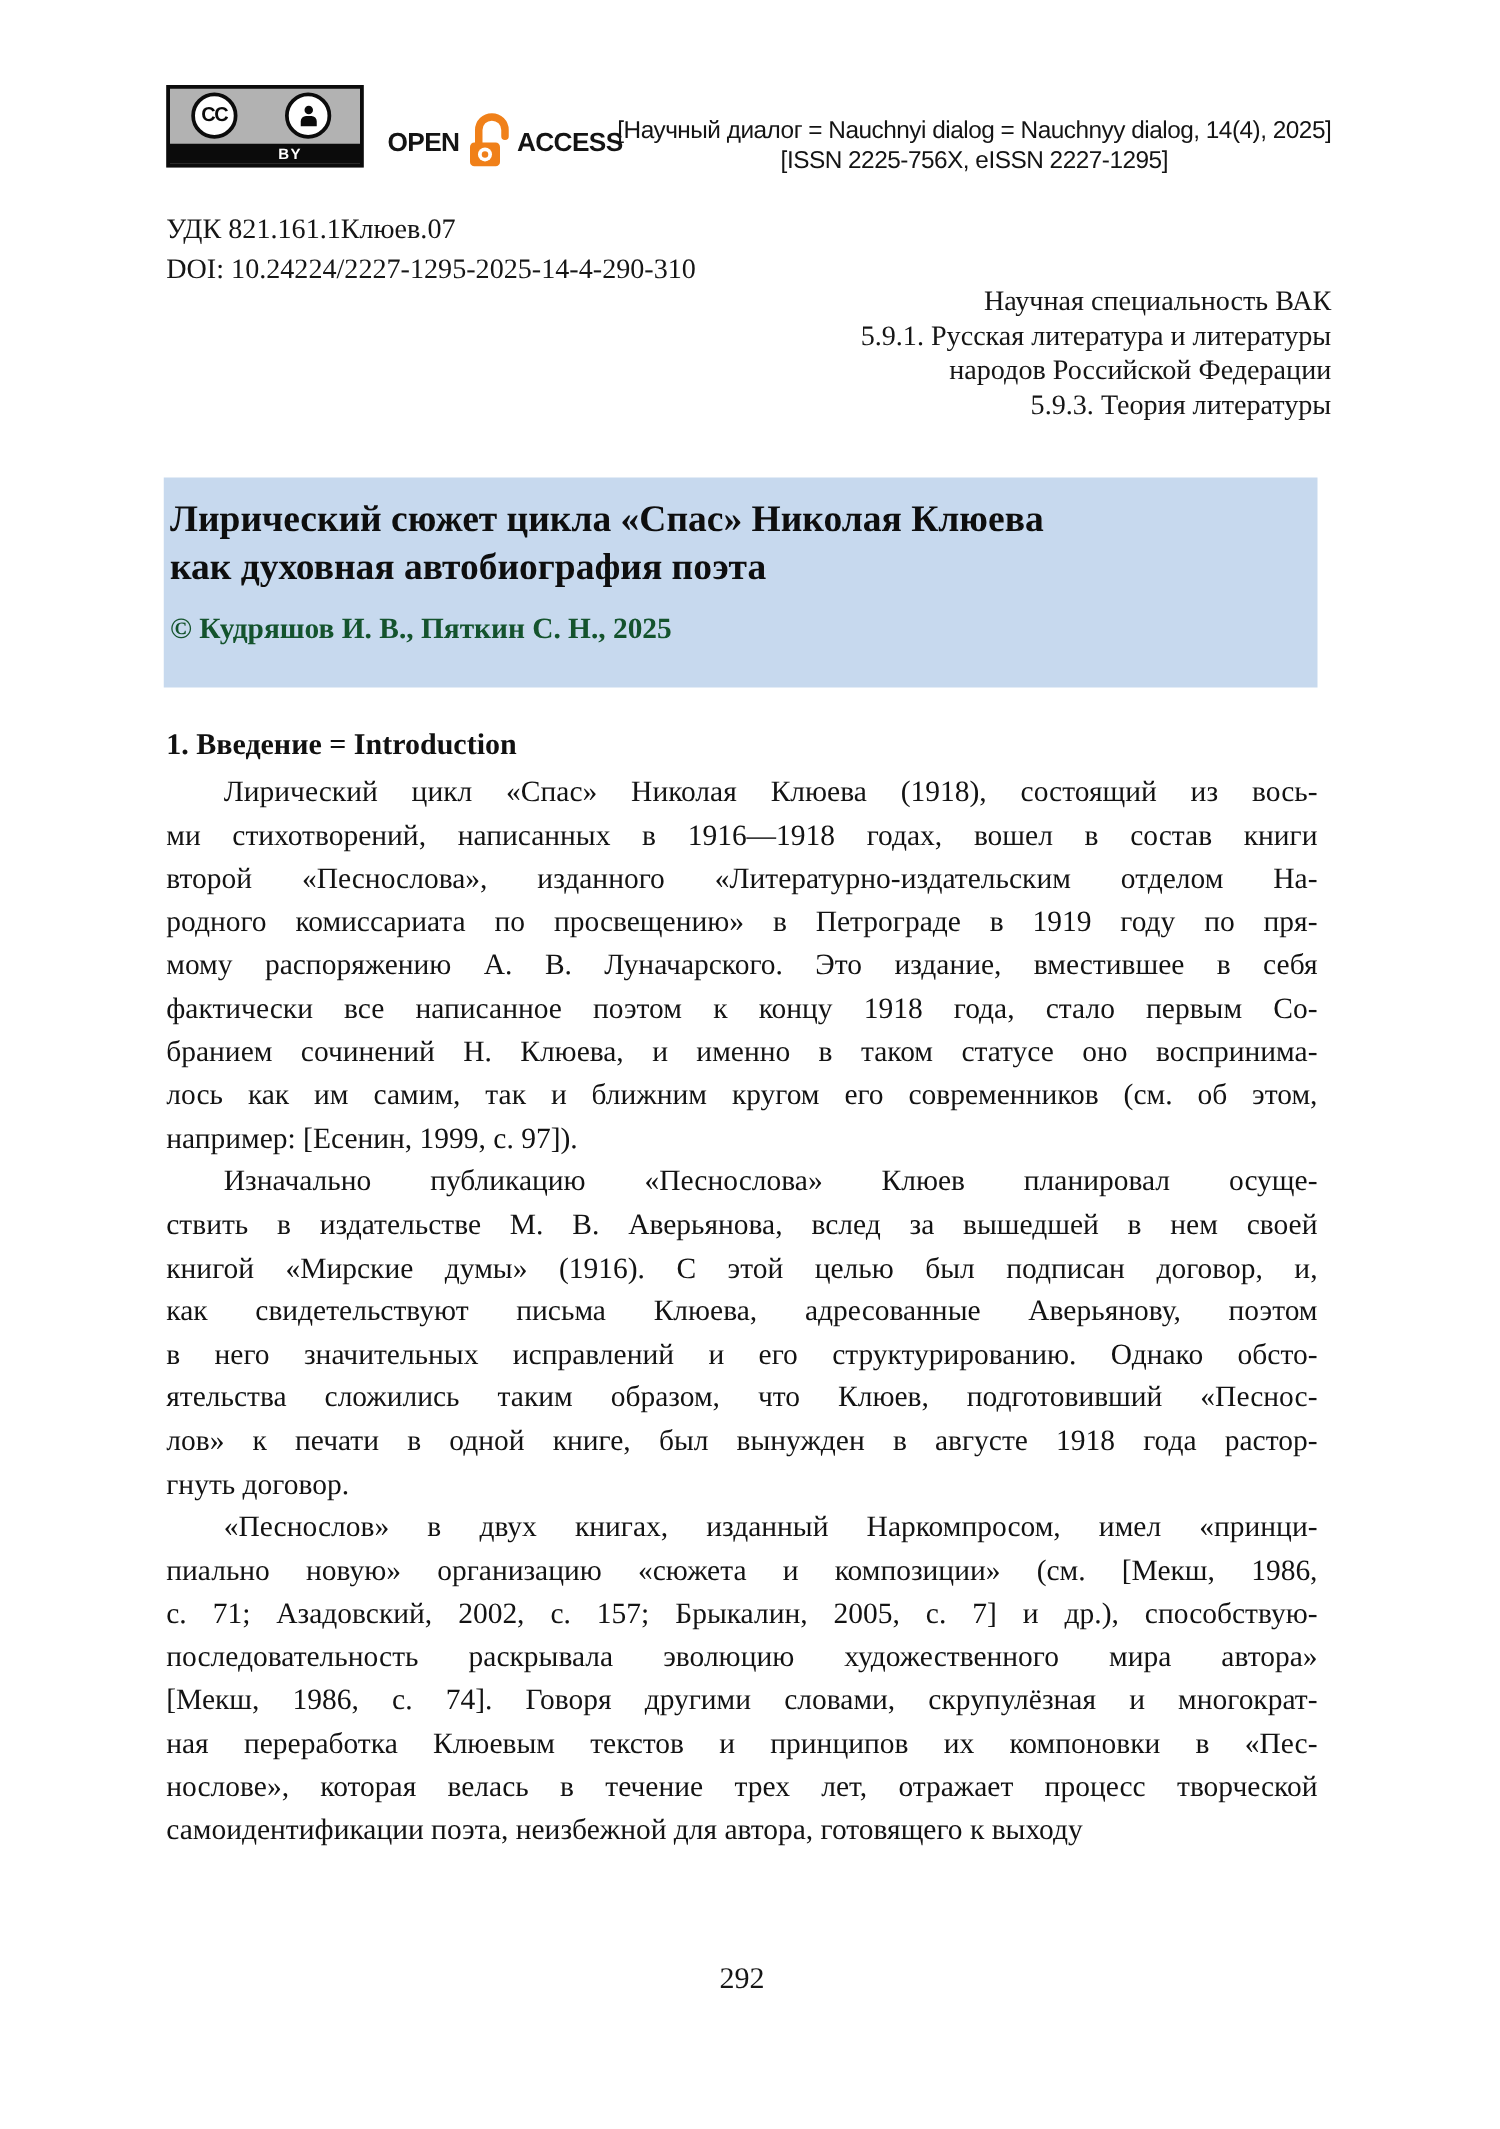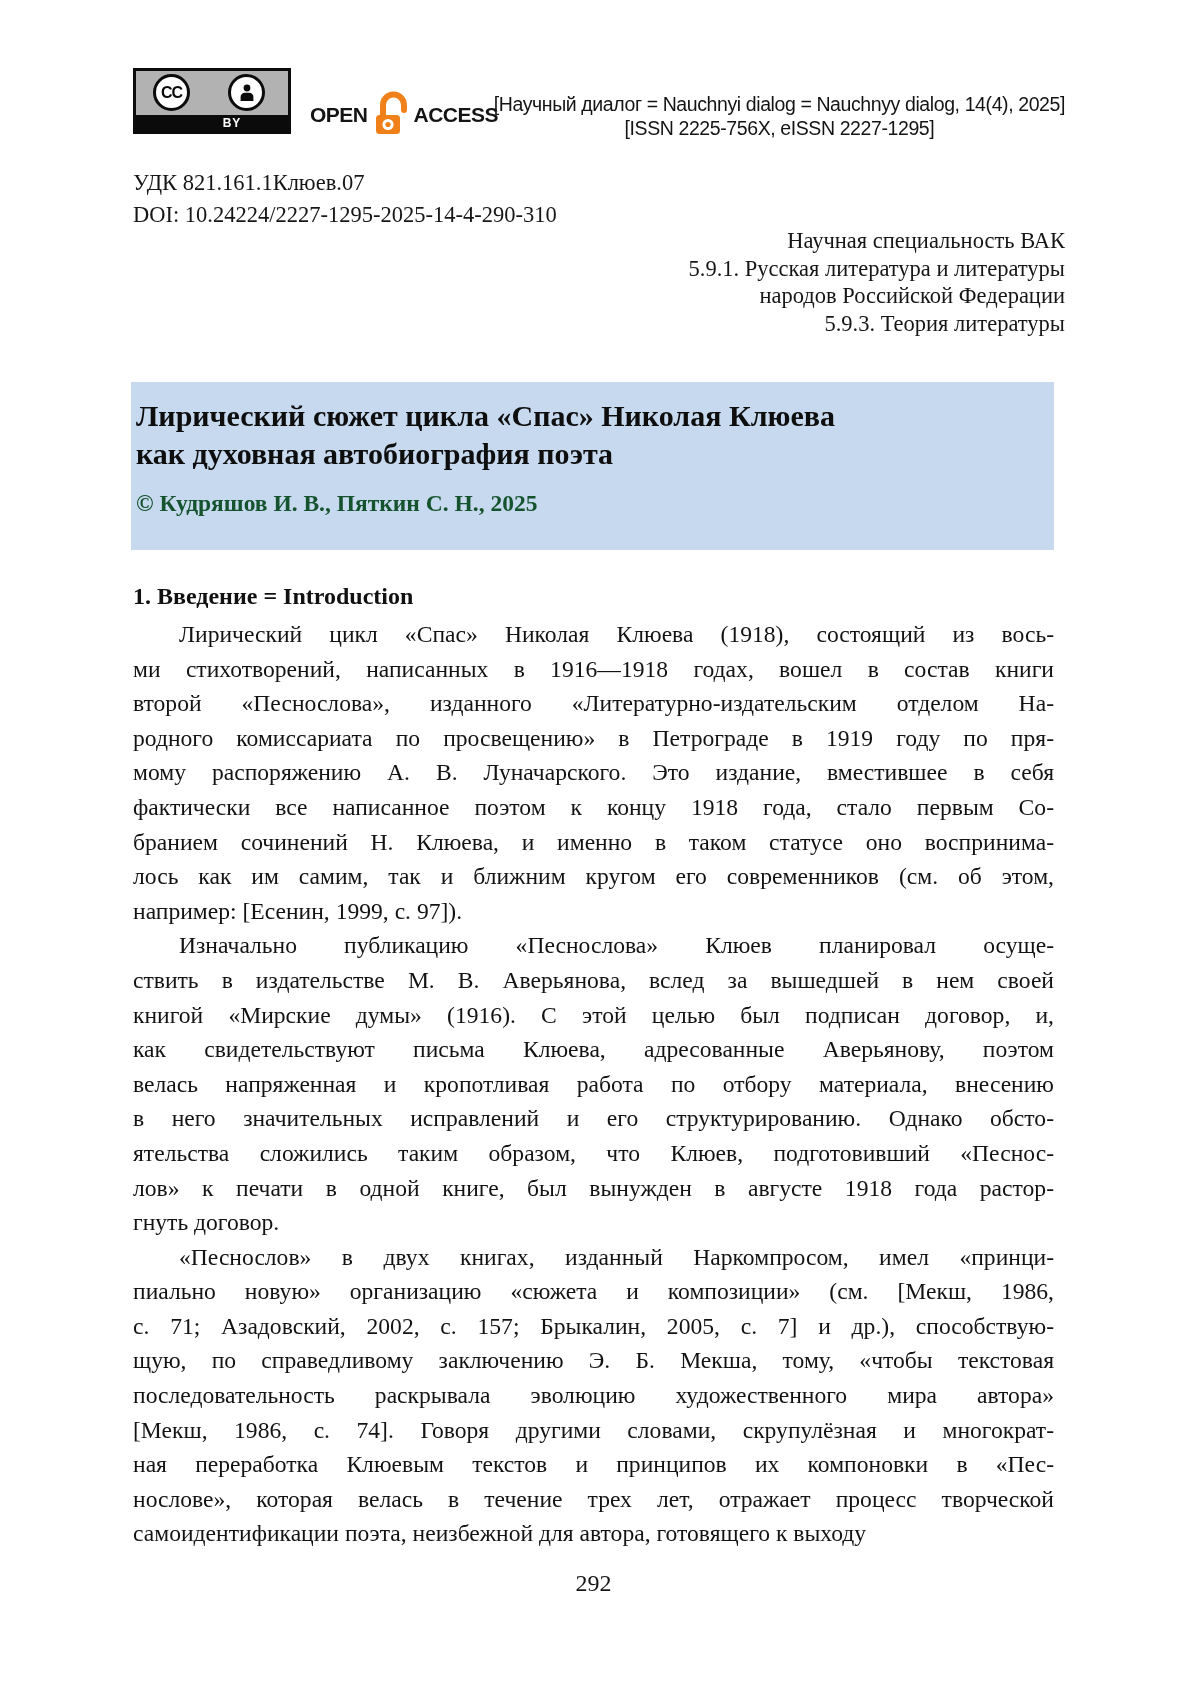--- a/index.html
+++ b/index.html
@@ -171,31 +171,29 @@
         <div class="line">фактически все написанное поэтом к концу 1918 года, стало первым Со-</div>
         <div class="line">бранием сочинений Н. Клюева, и именно в таком статусе оно воспринима-</div>
         <div class="line">лось как им самим, так и ближним кругом его современников (см. об этом,</div>
         <div class="line last">например: [Есенин, 1999, с. 97]).</div>
       </div>
       <div class="para">
         <div class="line first">Изначально публикацию «Песнослова» Клюев планировал осуще-</div>
         <div class="line">ствить в издательстве М. В. Аверьянова, вслед за вышедшей в нем своей</div>
         <div class="line">книгой «Мирские думы» (1916). С этой целью был подписан договор, и,</div>
         <div class="line">как свидетельствуют письма Клюева, адресованные Аверьянову, поэтом</div>
-        <div class="line">велась напряженная и кропотливая работа по отбору материала, внесению</div>
         <div class="line">в него значительных исправлений и его структурированию. Однако обсто-</div>
         <div class="line">ятельства сложились таким образом, что Клюев, подготовивший «Песнос-</div>
         <div class="line">лов» к печати в одной книге, был вынужден в августе 1918 года растор-</div>
         <div class="line last">гнуть договор.</div>
       </div>
       <div class="para">
         <div class="line first">«Песнослов» в двух книгах, изданный Наркомпросом, имел «принци-</div>
         <div class="line">пиально новую» организацию «сюжета и композиции» (см. [Мекш, 1986,</div>
         <div class="line">с. 71; Азадовский, 2002, с. 157; Брыкалин, 2005, с. 7] и др.), способствую-</div>
-        <div class="line">щую, по справедливому заключению Э. Б. Мекша, тому, «чтобы текстовая</div>
         <div class="line">последовательность раскрывала эволюцию художественного мира автора»</div>
         <div class="line">[Мекш, 1986, с. 74]. Говоря другими словами, скрупулёзная и многократ-</div>
         <div class="line">ная переработка Клюевым текстов и принципов их компоновки в «Пес-</div>
         <div class="line">нослове», которая велась в течение трех лет, отражает процесс творческой</div>
         <div class="line last">самоидентификации поэта, неизбежной для автора, готовящего к выходу</div>
       </div>
     </div>
 
   <div class="page-number">292</div>
 

